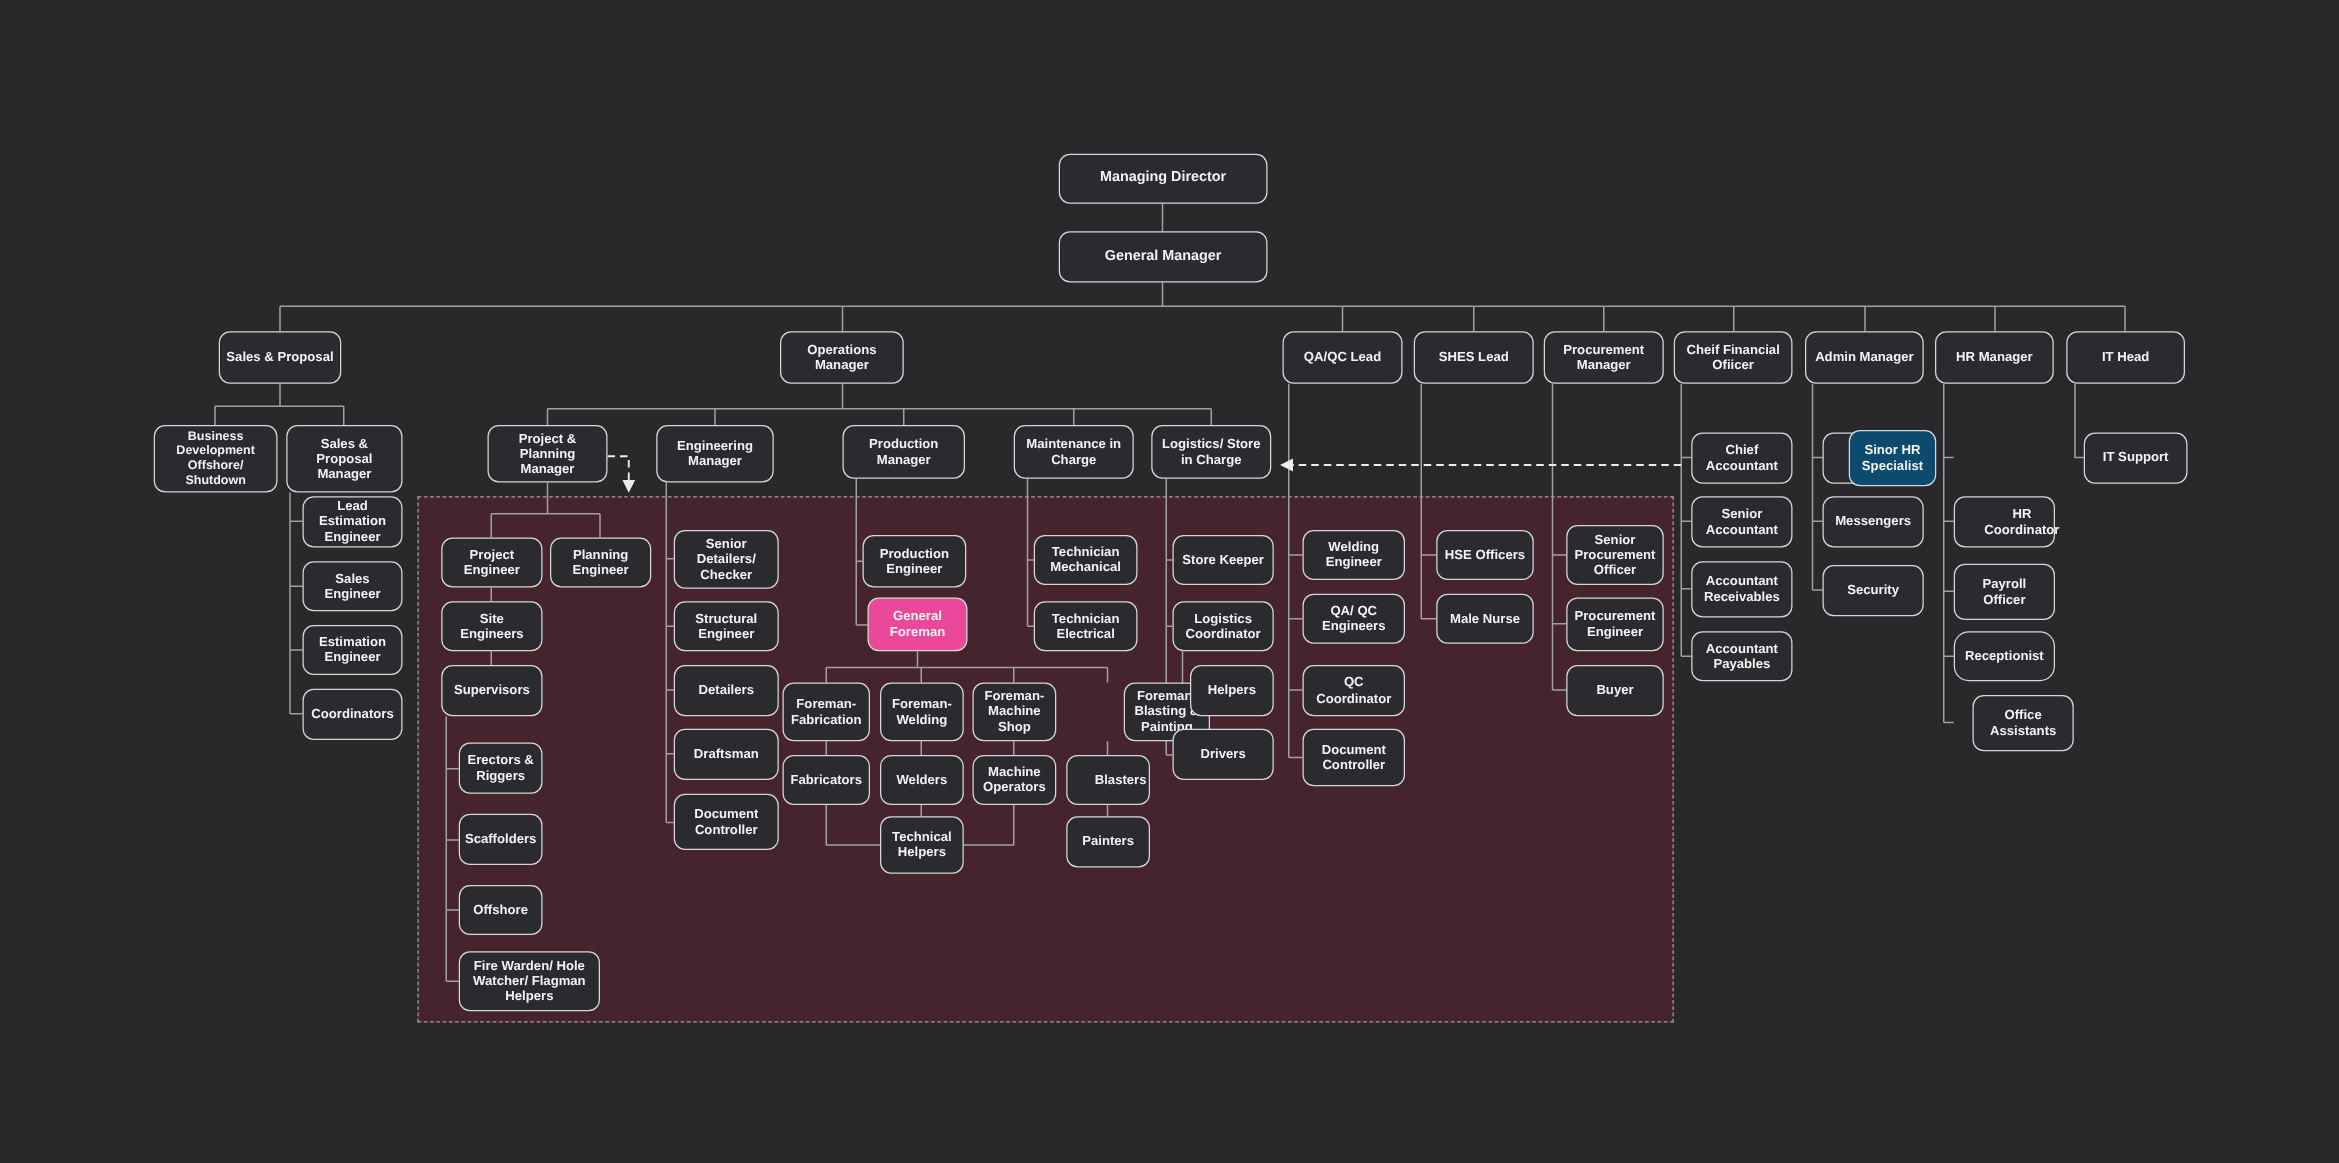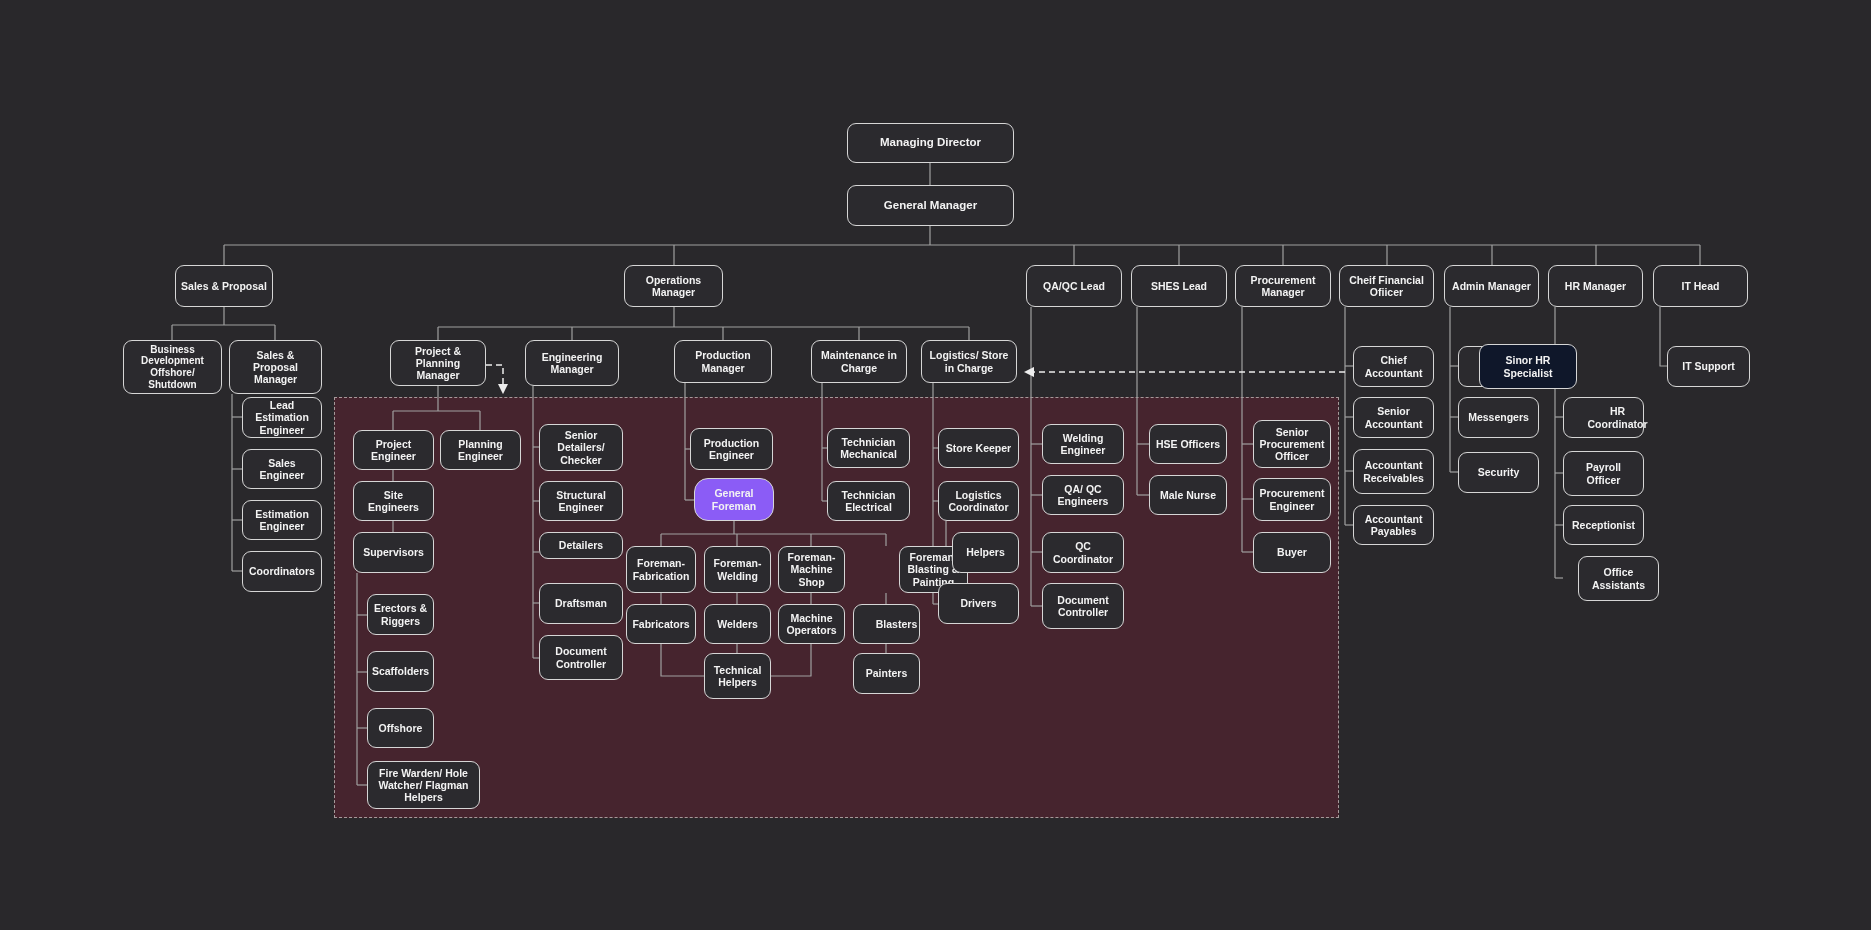--- a/index.html
+++ b/index.html
@@ -244,33 +244,33 @@
       </div>
       <div class="node" style="left: 367px; top: 761px; width: 113px; height: 48px; background: rgb(43, 42, 46); border-color: rgb(214, 214, 214); color: rgb(243, 243, 243);">
         <span>Fire Warden/ Hole Watcher/ Flagman Helpers</span>
       </div>
       <div class="node" style="left: 539px; top: 424px; width: 84px; height: 47px; background: rgb(43, 42, 46); border-color: rgb(214, 214, 214); color: rgb(243, 243, 243);">
         <span>Senior Detailers/ Checker</span>
       </div>
       <div class="node" style="left: 539px; top: 481px; width: 84px; height: 40px; background: rgb(43, 42, 46); border-color: rgb(214, 214, 214); color: rgb(243, 243, 243);">
         <span>Structural Engineer</span>
       </div>
-      <div class="node" style="left: 539px; top: 532px; width: 84px; height: 27px; background: rgb(43, 42, 46); border-color: rgb(214, 214, 214); color: rgb(243, 243, 243);">
+      <div class="node" style="left: 539px; top: 532px; width: 84px; height: 41px; background: rgb(43, 42, 46); border-color: rgb(214, 214, 214); color: rgb(243, 243, 243);">
         <span>Detailers</span>
       </div>
       <div class="node" style="left: 539px; top: 583px; width: 84px; height: 41px; background: rgb(43, 42, 46); border-color: rgb(214, 214, 214); color: rgb(243, 243, 243);">
         <span>Draftsman</span>
       </div>
       <div class="node" style="left: 539px; top: 635px; width: 84px; height: 45px; background: rgb(43, 42, 46); border-color: rgb(214, 214, 214); color: rgb(243, 243, 243);">
         <span>Document Controller</span>
       </div>
       <div class="node" style="left: 690px; top: 428px; width: 83px; height: 42px; background: rgb(43, 42, 46); border-color: rgb(214, 214, 214); color: rgb(243, 243, 243);">
         <span>Production Engineer</span>
       </div>
-      <div class="node" style="left: 694px; top: 478px; width: 80px; height: 43px; background: #8b5cf6; border-color: rgb(214, 214, 214); color: rgb(243, 243, 243); border-radius: 14px;">
+      <div class="node" style="left: 694px; top: 478px; width: 80px; height: 43px; background: #ec4899; border-color: rgb(214, 214, 214); color: rgb(243, 243, 243);">
         <span>General Foreman</span>
       </div>
       <div class="node" style="left: 626px; top: 546px; width: 70px; height: 47px; background: rgb(43, 42, 46); border-color: rgb(214, 214, 214); color: rgb(243, 243, 243);">
         <span>Foreman-Fabrication</span>
       </div>
       <div class="node" style="left: 704px; top: 546px; width: 67px; height: 47px; background: rgb(43, 42, 46); border-color: rgb(214, 214, 214); color: rgb(243, 243, 243);">
         <span>Foreman-Welding</span>
       </div>
       <div class="node" style="left: 778px; top: 546px; width: 67px; height: 47px; background: rgb(43, 42, 46); border-color: rgb(214, 214, 214); color: rgb(243, 243, 243);">
         <span>Foreman-Machine Shop</span>
@@ -355,30 +355,30 @@
       </div>
       <div class="node" style="left: 1458px; top: 346px; width: 81px; height: 41px; background: rgb(43, 42, 46); border-color: rgb(214, 214, 214); color: rgb(243, 243, 243);">
         <span>PRO</span>
       </div>
       <div class="node" style="left: 1458px; top: 397px; width: 81px; height: 41px; background: rgb(43, 42, 46); border-color: rgb(214, 214, 214); color: rgb(243, 243, 243);">
         <span>Messengers</span>
       </div>
       <div class="node" style="left: 1458px; top: 452px; width: 81px; height: 41px; background: rgb(43, 42, 46); border-color: rgb(214, 214, 214); color: rgb(243, 243, 243);">
         <span>Security</span>
       </div>
-      <div class="node" style="left: 1479px; top: 344px; width: 98px; height: 45px; background: #0f172a; border-color: rgb(214, 214, 214); color: rgb(243, 243, 243);">
+      <div class="node" style="left: 1479px; top: 344px; width: 70px; height: 45px; background: #0c4a6e; border-color: rgb(214, 214, 214); color: rgb(243, 243, 243);">
         <span>Sinor HR Specialist</span>
       </div>
       <div class="node" style="left: 1563px; top: 397px; width: 81px; height: 41px; background: rgb(43, 42, 46); border-color: rgb(214, 214, 214); color: rgb(243, 243, 243); padding-left: 32px;">
         <span>HR Coordinator</span>
       </div>
       <div class="node" style="left: 1563px; top: 451px; width: 81px; height: 45px; background: rgb(43, 42, 46); border-color: rgb(214, 214, 214); color: rgb(243, 243, 243);">
         <span>Payroll Officer</span>
       </div>
-      <div class="node" style="left: 1563px; top: 505px; width: 81px; height: 40px; background: rgb(43, 42, 46); border-color: rgb(214, 214, 214); color: rgb(243, 243, 243);">
+      <div class="node" style="left: 1563px; top: 505px; width: 81px; height: 40px; background: rgb(43, 42, 46); border-color: rgb(214, 214, 214); color: rgb(243, 243, 243); border-radius: 12px;">
         <span>Receptionist</span>
       </div>
       <div class="node" style="left: 1563px; top: 556px; width: 81px; height: 45px; background: rgb(43, 42, 46); border-color: rgb(214, 214, 214); color: rgb(243, 243, 243); margin-left: 15px;">
         <span>Office Assistants</span>
       </div>
       <div class="node" style="left: 1667px; top: 346px; width: 83px; height: 41px; background: rgb(43, 42, 46); border-color: rgb(214, 214, 214); color: rgb(243, 243, 243);">
         <span>IT Support</span>
       </div>
     </div>
 </div>

